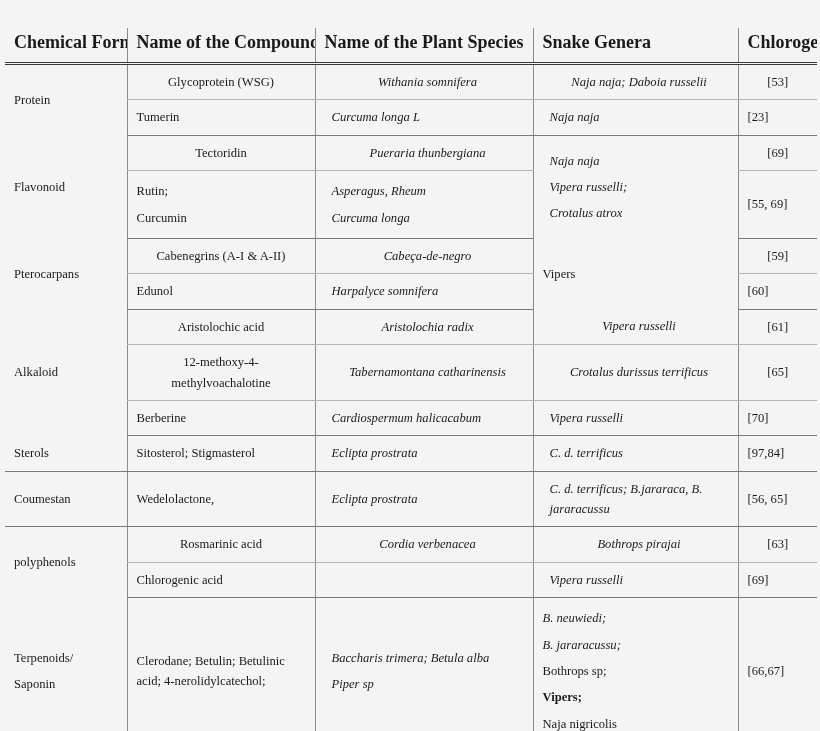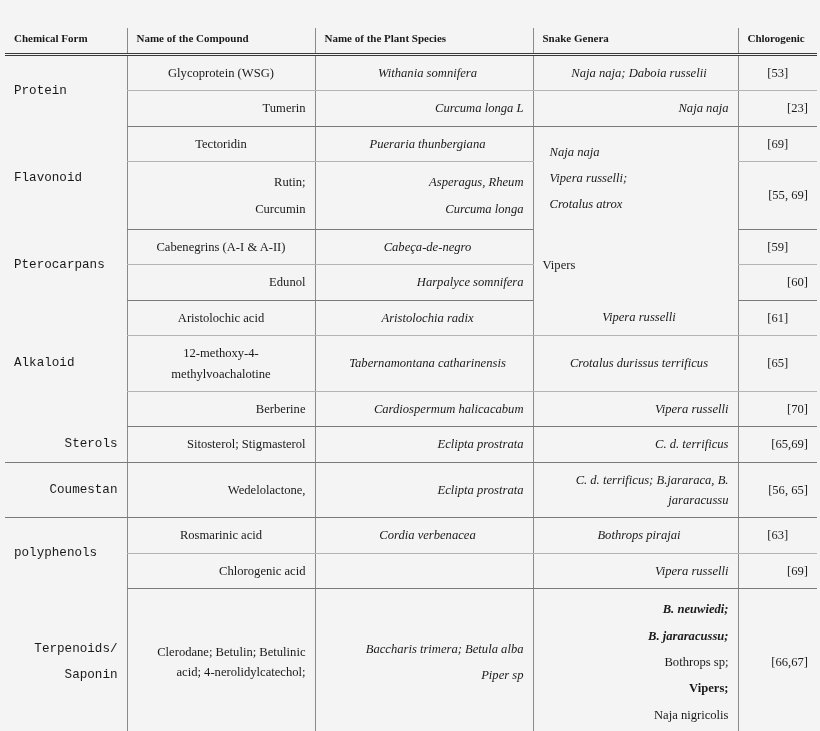--- a/index.html
+++ b/index.html
@@ -29,48 +29,48 @@
     table-layout: fixed;
   }
   table.antivenom-table col.c-form      { width: 122px; }
   table.antivenom-table col.c-compound  { width: 188px; }
   table.antivenom-table col.c-plant     { width: 218px; }
   table.antivenom-table col.c-snake     { width: 205px; }
   table.antivenom-table col.c-ref       { width: 79px; }
 
   thead th {
     font-weight: bold;
-    font-size: 11px;
+    font-size: 18px;
     text-align: left;
     padding: 4px 9px 9px 9px;
     vertical-align: bottom;
     border-bottom: 3px double #3a3a3a;
     white-space: nowrap;
     overflow: hidden;
   }
   thead th.vline { border-left: 1px solid #8a8a8a; }
 
   tbody td {
     font-size: 12.6px;
     padding: 7px 9px 7px 9px;
     vertical-align: middle;
     line-height: 1.62;
     border-bottom: 1px solid #9a9a9a;
   }
   tbody td.vline  { border-left: 1px solid #8a8a8a; }
   tbody td.nobot  { border-bottom: none; }
   tbody td.thinbot{ border-bottom: 1px solid #b4b4b4; text-align: center; }
-  tbody tr.group-end > td { border-bottom: 1px solid #7a7a7a; text-align: right; }
-
-  td.group-label { vertical-align: middle; font-family: Liberation Mono, monospace; }
+  tbody tr.group-end > td { border-bottom: 1px solid #7a7a7a; }
+
+  td.group-label { vertical-align: middle; }
   td.ital  { font-style: italic; padding-left: 16px; }
 
   .stack > div { white-space: nowrap; }
   .stack.sp > div { padding: 3px 0; }
-  .bi { font-weight: bold; font-style: italic; }
+  .bi { font-weight: normal; font-style: italic; }
   .b  { font-weight: bold; font-style: normal; }
   .i  { }
 </style>
 </head>
 <body>
 
 <div id="table-wrap">
   <table class="antivenom-table">
     <colgroup>
       <col class="c-form">
@@ -169,21 +169,21 @@
         <td class="vline ital">Cardiospermum halicacabum</td>
         <td class="vline ital">Vipera russelli</td>
         <td class="vline">[70]</td>
       </tr>
 
       <tr class="group-end">
         <td class="group-label">Sterols</td>
         <td class="vline">Sitosterol; Stigmasterol</td>
         <td class="vline ital">Eclipta prostrata</td>
         <td class="vline ital">C. d. terrificus</td>
-        <td class="vline">[65,69]</td>
+        <td class="vline">[97,84]</td>
       </tr>
 
       <tr class="group-end">
         <td class="group-label">Coumestan</td>
         <td class="vline">Wedelolactone,</td>
         <td class="vline ital">Eclipta prostrata</td>
         <td class="vline ital">
           <div class="stack">
             <div>C. d. terrificus; B.jararaca, B.</div>
             <div>jararacussu</div>

